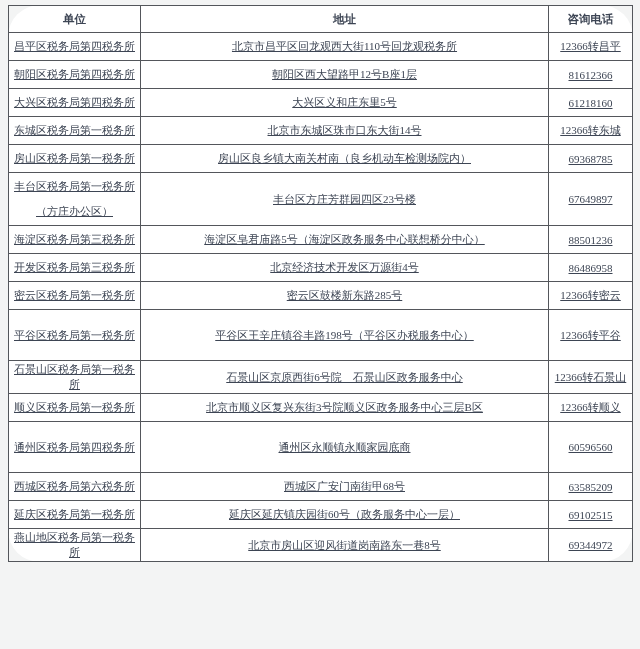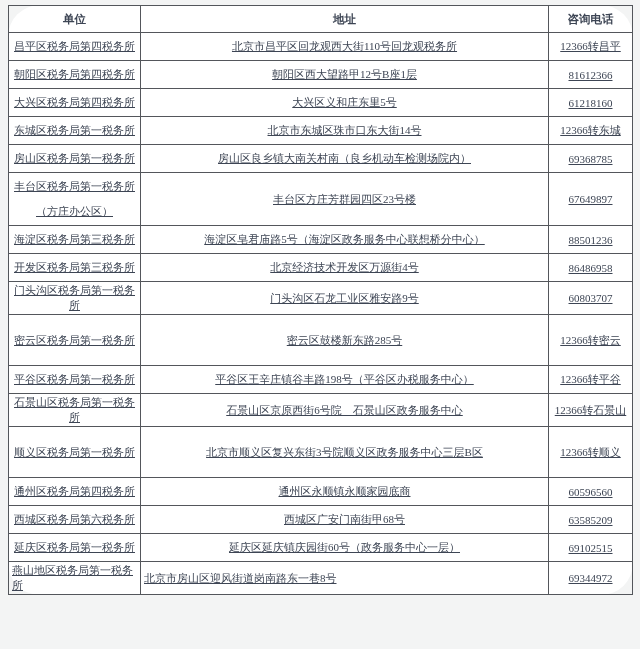--- a/index.html
+++ b/index.html
@@ -116,25 +116,20 @@
           <td>海淀区税务局第三税务所</td>
           <td>海淀区皂君庙路5号（海淀区政务服务中心联想桥分中心）</td>
           <td>88501236</td>
         </tr>
         <tr>
           <td>开发区税务局第三税务所</td>
           <td>北京经济技术开发区万源街4号</td>
           <td>86486958</td>
         </tr>
         <tr>
-          <td>门头沟区税务局第一税务所</td>
-          <td>门头沟区石龙工业区雅安路9号</td>
-          <td>60803707</td>
-        </tr>
-        <tr>
           <td>密云区税务局第一税务所</td>
           <td>密云区鼓楼新东路285号</td>
           <td>12366转密云</td>
         </tr>
         <tr>
           <td>平谷区税务局第一税务所</td>
           <td>平谷区王辛庄镇谷丰路198号（平谷区办税服务中心）</td>
           <td>12366转平谷</td>
         </tr>
         <tr>

